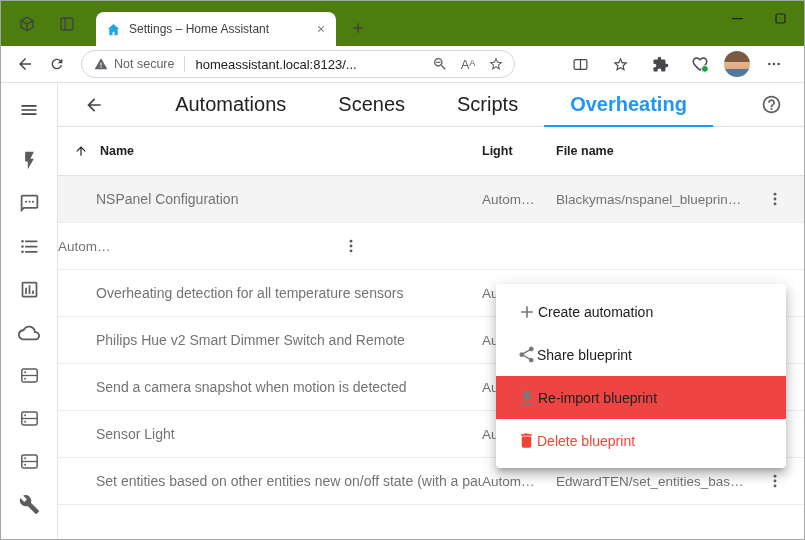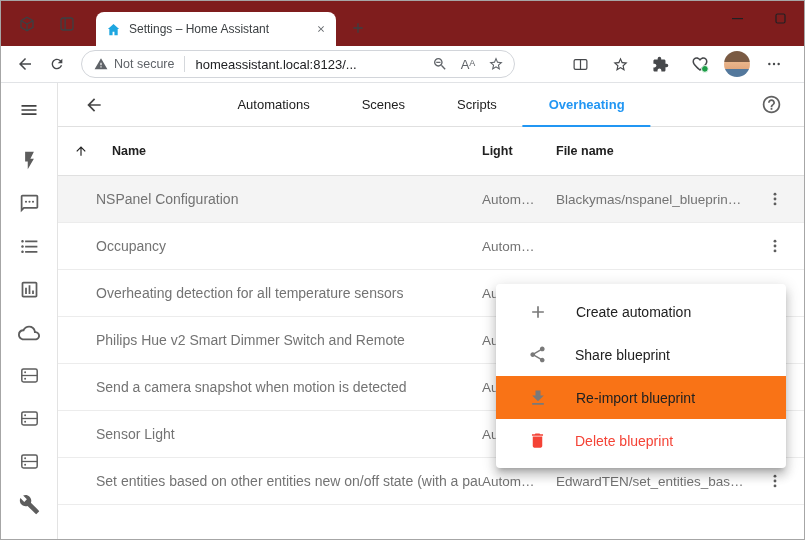--- a/index.html
+++ b/index.html
@@ -1,21 +1,21 @@
 <!DOCTYPE html>
 <html><head>
 <meta charset="utf-8">
 <style>
 *{box-sizing:border-box;margin:0;padding:0}
 body{font-family:"Liberation Sans",sans-serif;background:#fff;width:805px;height:540px}
 button{background:none;border:0;padding:0;font:inherit;cursor:pointer;color:inherit}
 svg{display:block}
 .window{position:relative;width:805px;height:540px;overflow:hidden;background:#fff;border:1px solid #a6a6a6}
 
-.titlebar{position:absolute;top:0;left:0;right:0;height:45px;background:#7f1d1d}
+.titlebar{position:absolute;top:0;left:0;right:0;height:45px;background:#4d7c0f}
 .tb-left{position:absolute;top:0;left:0;height:45px;display:flex;align-items:center;gap:22px;padding-left:17px;color:#3c4043}
 .tab{position:absolute;left:95px;bottom:0;width:240px;height:34px;background:#fff;border-radius:8px 8px 0 0;display:flex;align-items:center;padding:0 6px 0 10px;gap:8px}
 .tab-title{flex:1;font-size:12px;color:#3c4043;white-space:nowrap;overflow:hidden;text-overflow:ellipsis}
 .tab-close{width:18px;height:18px;border-radius:4px;color:#5f6368;display:flex;align-items:center;justify-content:center}
 .newtab{position:absolute;left:344px;bottom:5px;width:26px;height:26px;color:#3c4043;display:flex;align-items:center;justify-content:center;border-radius:4px}
 .win-controls{position:absolute;top:0;right:2px;display:flex}
 .win-controls button{width:43px;height:34px;display:flex;align-items:center;justify-content:center;color:#202124}
 
 .toolbar{position:absolute;top:45px;left:0;right:0;height:37px;background:#fff;border-bottom:1px solid #e1e3e6;display:flex;align-items:center;padding:0 8px}
 .nav-btn{width:32px;height:30px;display:flex;align-items:center;justify-content:center;color:#46484b;border-radius:4px}
@@ -33,42 +33,42 @@
 
 .app{position:absolute;top:82px;left:0;right:0;bottom:0;display:flex}
 .sidebar{width:57px;flex:0 0 57px;border-right:1px solid #e3e3e3;display:flex;flex-direction:column;align-items:center;padding-top:9px;background:#fff}
 .burger{width:36px;height:36px;display:flex;align-items:center;justify-content:center;color:#424242}
 .side-nav{margin-top:11px;display:flex;flex-direction:column}
 .side-item{width:56px;height:43px;display:flex;align-items:center;justify-content:center;color:#5d5d5d}
 .main{flex:1;display:flex;flex-direction:column;min-width:0;position:relative}
 .app-header{height:44px;flex:0 0 44px;border-bottom:1px solid #e0e0e0;display:flex;align-items:center;position:relative}
 .ha-back{margin-left:20px;width:32px;height:32px;display:flex;align-items:center;justify-content:center;color:#454545}
 .ha-tabs{position:absolute;left:50%;transform:translateX(-50%);height:44px;display:flex}
-.ha-tab{position:relative;height:44px;display:flex;align-items:center;padding:0 26px;font-size:13px;color:#212121;white-space:nowrap}
+.ha-tab{position:relative;height:44px;display:flex;align-items:center;padding:0 26px;font-size:20px;color:#212121;white-space:nowrap}
 .ha-tab.active{color:#2196f3;font-weight:bold}
 .ha-tab.active::after{content:"";position:absolute;left:0;right:0;bottom:0;height:2px;background:#2196f3}
 .help-btn{position:absolute;right:20px;width:26px;height:26px;color:#616161;display:flex;align-items:center;justify-content:center}
 .search-row{height:55px;flex:0 0 55px;border-bottom:1px solid #e0e0e0;display:flex;align-items:center;padding-left:22px;gap:9px;color:#5f5f5f}
 .search-input{border:0;outline:none;font-size:15px;color:#212121;flex:1;background:transparent}
 .search-input::placeholder{color:#7d7d7d}
 .thead{height:49px;flex:0 0 49px;border-bottom:1px solid #e0e0e0;display:flex;align-items:center;font-size:12.5px;font-weight:bold;color:#212121}
-.c-name{flex:1;min-width:0;display:flex;align-items:flex-start;padding-left:16px;gap:24px}
+.c-name{flex:1;min-width:0;display:flex;align-items:flex-start;padding-left:16px;gap:12px}
 .c-type{width:74px;flex:0 0 74px;white-space:nowrap;overflow:hidden}
 .c-file{width:204px;flex:0 0 204px;white-space:nowrap;overflow:hidden}
 .c-actions{width:44px;flex:0 0 44px;display:flex;justify-content:flex-start}
 .rows{flex:1;display:flex;flex-direction:column;overflow:hidden}
 .row{height:47px;flex:0 0 47px;border-bottom:1px solid #ececec;display:flex;align-items:center;font-size:13.5px;color:#737373}
 .row .c-name{padding-left:38px;font-size:14px;white-space:nowrap;overflow:hidden;display:block;line-height:47px}
 .row.selected{background:#f4f4f4}
 .dots-btn{width:30px;height:30px;display:flex;align-items:center;justify-content:center;color:#5d5d5d}
 
 .ctx-menu{position:absolute;left:495px;top:283px;width:290px;background:#fff;border-radius:4px;box-shadow:0 5px 5px -3px rgba(0,0,0,.2),0 8px 10px 1px rgba(0,0,0,.14),0 3px 14px 2px rgba(0,0,0,.12);padding:6px 0;z-index:40}
-.ctx-item{height:43px;display:flex;align-items:center;padding:0 32px;gap:28px;font-size:14px;color:#212121;white-space:nowrap;width:100%;text-align:center}
+.ctx-item{height:43px;display:flex;align-items:center;padding:0 21px;gap:1px;font-size:14px;color:#212121;white-space:nowrap;width:100%;text-align:center}
 .ctx-item .mi{color:#797979;display:flex;flex:0 0 auto}
-.ctx-item.hover{background:#f97316}
+.ctx-item.hover{background:#ef4444}
 .ctx-item.danger{color:#f44336}
 .ctx-item.danger .mi{color:#f44336}
 </style>
 </head>
 <body>
 
 <div class="window">
 
   <div class="titlebar">
     <div class="tb-left">
@@ -311,21 +311,20 @@
               <button class="dots-btn">
                 <svg width="18" height="18" viewBox="0 0 24 24" fill="currentColor">
                   <circle cx="12" cy="5.5" r="1.9"></circle>
                   <circle cx="12" cy="12" r="1.9"></circle>
                   <circle cx="12" cy="18.5" r="1.9"></circle>
                 </svg>
               </button>
             </div>
         </div>
         <div class="row">
-          <div class="c-name">Occupancy</div>
           <div class="c-type">Autom…</div>
           <div class="c-file"></div>
           <div class="c-actions">
               <button class="dots-btn">
                 <svg width="18" height="18" viewBox="0 0 24 24" fill="currentColor">
                   <circle cx="12" cy="5.5" r="1.9"></circle>
                   <circle cx="12" cy="12" r="1.9"></circle>
                   <circle cx="12" cy="18.5" r="1.9"></circle>
                 </svg>
               </button>

